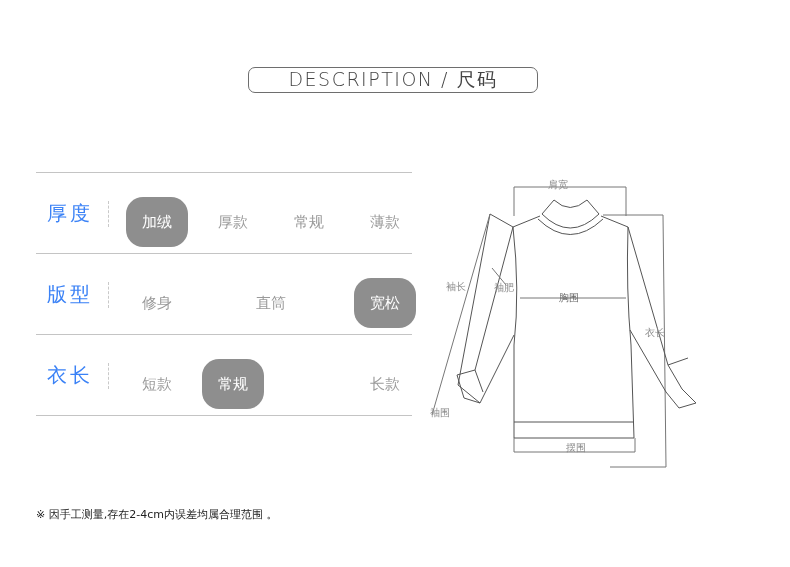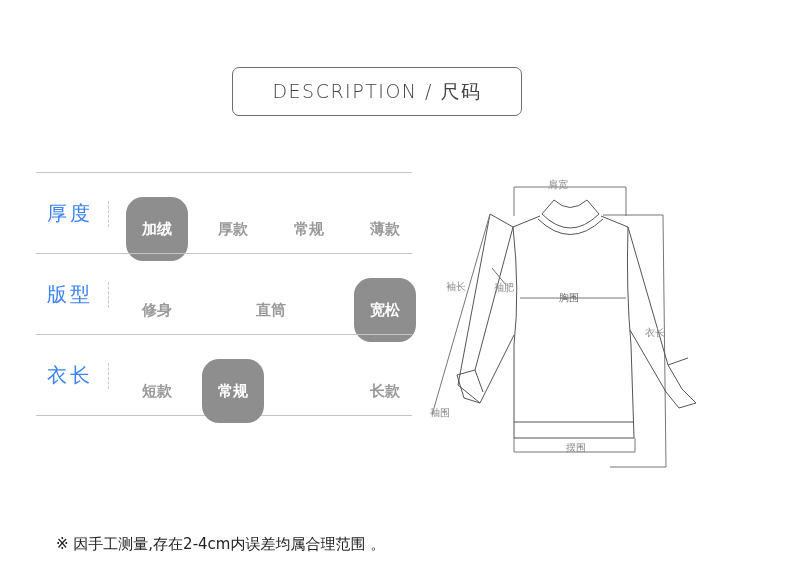--- a/index.html
+++ b/index.html
@@ -1,43 +1,43 @@
 <!DOCTYPE html>
 <html><head>
 <meta charset="utf-8">
 <style>
   html, body { margin: 0; padding: 0; background: #ffffff; }
   body { width: 790px; height: 567px; position: relative; overflow: hidden; font-family: "DejaVu Sans", "Liberation Sans", sans-serif; }
   .title-box {
-    position: absolute; left: 232px; top: 67px; width: 290px; height: 49px;
+    position: absolute; left: 248px; top: 67px; width: 290px; height: 26px;
     border: 1px solid #6e6e6e; border-radius: 7px; box-sizing: border-box;
     display: flex; align-items: center; justify-content: center;
     font-size: 19px; letter-spacing: 1.5px; color: #444444; font-weight: 300;
   }
   .table { position: absolute; left: 36px; top: 172px; width: 376px; }
   .row {
     position: relative; height: 80px; border-top: 1px solid #c4c4c4;
   }
   .row:last-child { border-bottom: 1px solid #c4c4c4; }
   .row-label {
     position: absolute; left: 11px; top: 0; height: 80px; line-height: 80px;
     font-size: 20px; color: #3b82f6; letter-spacing: 3px;
   }
   .divider {
     position: absolute; left: 72px; top: 28px; height: 26px; width: 0;
     border-left: 1px dashed #c9c9c9;
   }
   .opt {
     position: absolute; top: 24px; height: 34px; line-height: 34px;
     font-size: 15px; color: #9a9a9a; text-align: right; transform: translateX(-50%);
-    padding: 15px 16px; border-radius: 17px; white-space: nowrap; font-weight: bold;
+    padding: 8px 16px; border-radius: 17px; white-space: nowrap;
   }
   .opt.sel { background: #8e8e8e; color: #ffffff; }
   .note {
-    position: absolute; left: 36px; top: 535px; font-size: 15px; color: #222222; margin-left: 20px;
+    position: absolute; left: 36px; top: 507px; font-size: 11px; color: #222222;
   }
   .diagram { position: absolute; left: 430px; top: 170px; }
   .dlabel { position: absolute; font-size: 10px; color: #8a8a8a; white-space: nowrap; }
 </style>
 </head>
 <body>
 
 <div class="title-box">DESCRIPTION / 尺码</div>
 
 <div class="table">

